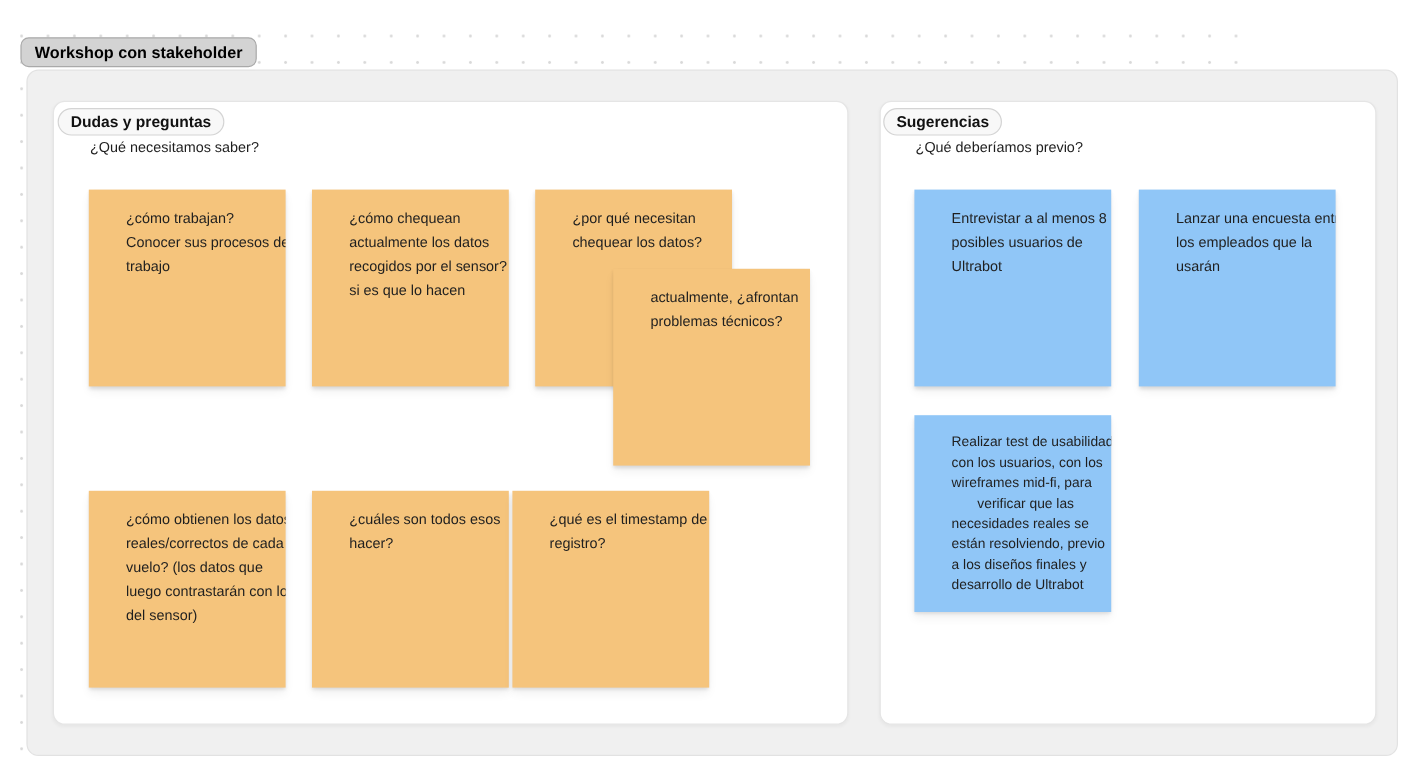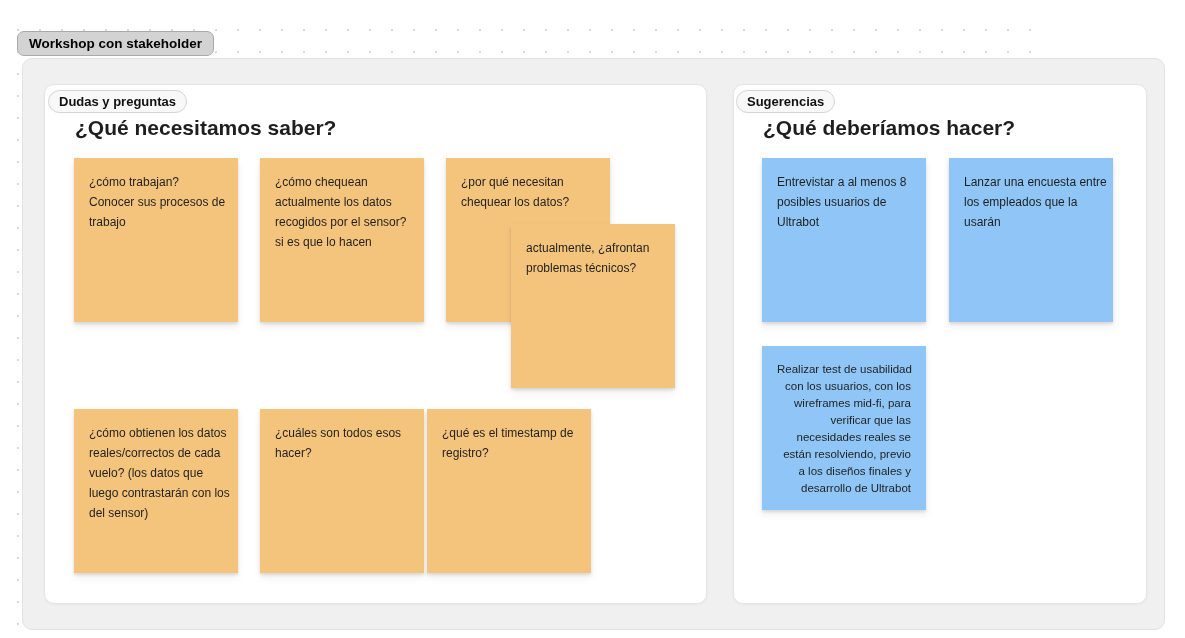--- a/index.html
+++ b/index.html
@@ -69,33 +69,33 @@
     font-weight: bold;
     color: #111111;
     white-space: nowrap;
     z-index: 6;
   }
   .frame-tag.left  { left: 48px;  top: 78px; }
   .frame-tag.right { left: 736px; top: 78px; }
   .frame-title {
     position: absolute;
     top: 104px;
-    font-size: 21px;
-    font-weight: bold;
+    font-size: 12px;
+    font-weight: normal;
     color: #1e1e1e;
     white-space: nowrap;
     z-index: 6;
   }
   .frame-title.left  { left: 75px; }
   .frame-title.right { left: 763px; }
   
   .sticky {
     position: absolute;
     width: 164px; height: 164px;
-    padding: 14px 15px;
+    padding: 14px 31px;
     font-size: 12px;
     line-height: 20px;
     color: #1f1f1f;
     white-space: pre;
     overflow: hidden;
     box-shadow: 0 2px 3px rgba(0,0,0,0.12), 0 5px 8px rgba(0,0,0,0.06);
     z-index: 10;
   }
   .sticky.orange { background: #f5c47c; }
   .sticky.blue   { background: #90c6f7; }
@@ -108,21 +108,21 @@
 
   <div class="section"></div>
   <div class="section-tag">Workshop con stakeholder</div>
 
   <div class="frame left"></div>
   <div class="frame-tag left">Dudas y preguntas</div>
   <div class="frame-title left">¿Qué necesitamos saber?</div>
 
   <div class="frame right"></div>
   <div class="frame-tag right">Sugerencias</div>
-  <div class="frame-title right">¿Qué deberíamos hacer?</div>
+  <div class="frame-title right">¿Qué deberíamos previo?</div>
 
   <div class="sticky orange" style="left:74px;  top:146px;">¿cómo trabajan?
 Conocer sus procesos de
 trabajo</div>
   <div class="sticky orange" style="left:260px; top:146px;">¿cómo chequean
 actualmente los datos
 recogidos por el sensor?
 si es que lo hacen</div>
   <div class="sticky orange" style="left:446px; top:146px;">¿por qué necesitan
 chequear los datos?</div>

